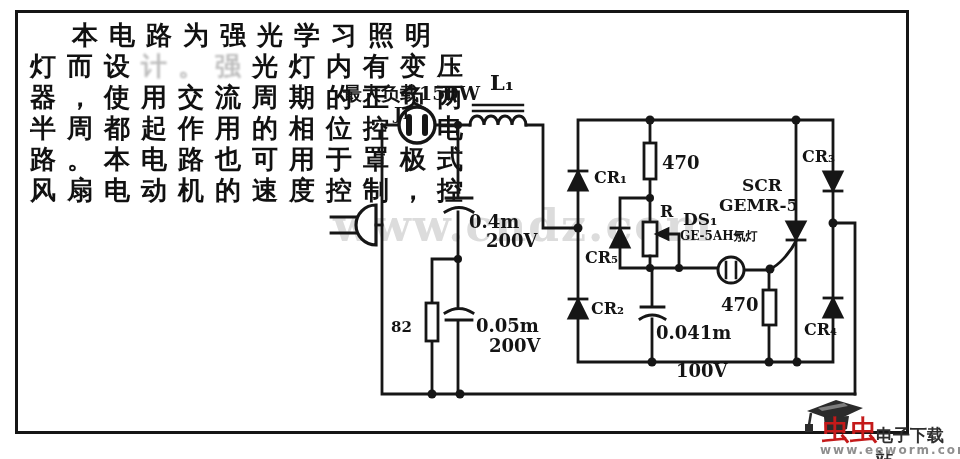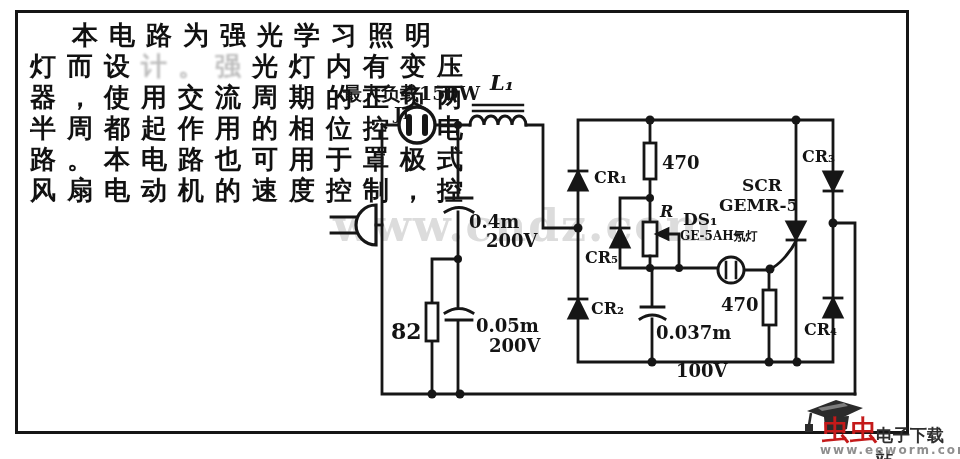--- a/index.html
+++ b/index.html
@@ -13,21 +13,21 @@
   .pline{height:31px;line-height:31px;letter-spacing:11px;white-space:nowrap;}
   .indent{padding-left:42px;}
   .smudge{opacity:.28;filter:blur(1.2px);}
   
   .wm{position:absolute;left:333px;top:200px;font-size:44px;font-weight:bold;
       color:#dcdcdc;letter-spacing:2px;z-index:1;white-space:nowrap;}
   svg.circuit{position:absolute;left:0;top:0;z-index:2;}
   
   .lbl{position:absolute;z-index:3;font-weight:bold;white-space:nowrap;
        font-family:"DejaVu Serif",serif;color:#141414;}
-  .it{font-style:italic;}
+  .it{}
   
   .brand{position:absolute;left:822px;top:412px;z-index:4;font-size:27px;font-weight:bold;
          color:#c41a1a;letter-spacing:1px;}
   .site{position:absolute;left:876px;top:424px;z-index:4;font-size:17px;font-weight:bold;color:#2e2e2e;}
   .url{position:absolute;left:820px;top:443px;z-index:4;font-size:12px;font-weight:bold;
        color:#8f8f8f;letter-spacing:2px;font-family:"DejaVu Sans",sans-serif;}
   .caplogo{position:absolute;left:804px;top:396px;z-index:4;}
 </style>
 </head>
 <body>
@@ -165,36 +165,36 @@
         <circle cx="769" cy="362" r="4.5"></circle>
         <circle cx="797" cy="362" r="4.5"></circle>
     </g>
   </svg>
 
   <span class="lbl" style="left:394px;top:58px;font-size:17px;margin-top:45px;">J₁</span>
   <span class="lbl" style="left:343px;top:81px;font-size:19px;">最大负载150W</span>
   <span class="lbl it" style="left:490px;top:70px;font-size:21px;">L₁</span>
   <span class="lbl" style="left:469px;top:211px;font-size:18px;">0.4m</span>
   <span class="lbl" style="left:486px;top:230px;font-size:18px;">200V</span>
-  <span class="lbl" style="left:391px;top:318px;font-size:22px;text-align:right;">82</span>
+  <span class="lbl" style="left:391px;top:318px;font-size:15px;text-align:right;">82</span>
   <span class="lbl" style="left:476px;top:315px;font-size:18px;">0.05m</span>
   <span class="lbl" style="left:489px;top:335px;font-size:18px;">200V</span>
   <span class="lbl" style="left:594px;top:168px;font-size:16px;">CR₁</span>
   <span class="lbl" style="left:585px;top:248px;font-size:16px;">CR₅</span>
   <span class="lbl" style="left:591px;top:299px;font-size:16px;">CR₂</span>
   <span class="lbl" style="left:802px;top:147px;font-size:16px;">CR₃</span>
   <span class="lbl" style="left:804px;top:320px;font-size:16px;">CR₄</span>
   <span class="lbl" style="left:662px;top:152px;font-size:18px;">470</span>
   <span class="lbl it" style="left:660px;top:202px;font-size:16px;">R</span>
   <span class="lbl" style="left:683px;top:209px;font-size:17px;">DS₁</span>
   <span class="lbl" style="left:680px;top:228px;font-size:12px;">GE-5AH氖灯</span>
   <span class="lbl" style="left:742px;top:175px;font-size:17px;">SCR</span>
   <span class="lbl" style="left:719px;top:195px;font-size:17px;">GEMR-5</span>
   <span class="lbl" style="left:721px;top:294px;font-size:18px;">470</span>
-  <span class="lbl" style="left:656px;top:322px;font-size:18px;">0.037m</span>
+  <span class="lbl" style="left:656px;top:322px;font-size:18px;">0.041m</span>
   <span class="lbl" style="left:676px;top:360px;font-size:18px;">100V</span>
 
   <svg class="caplogo" width="62" height="40" viewBox="0 0 62 40">
     <polygon points="3,15 32,4 59,12 31,25" fill="#2b2b2b"></polygon>
     <polygon points="14,12 40,7 44,10 18,15" fill="#7d7d7d"></polygon>
     <path d="M20,21 L45,20 L43,33 Q31,39 21,33 Z" fill="#2b2b2b"></path>
     <path d="M7,17 L5,29" stroke="#2b2b2b" stroke-width="2.5" fill="none"></path>
     <rect x="1" y="28" width="8" height="8" fill="#2b2b2b"></rect>
   </svg>
   <span class="brand">虫虫</span>

